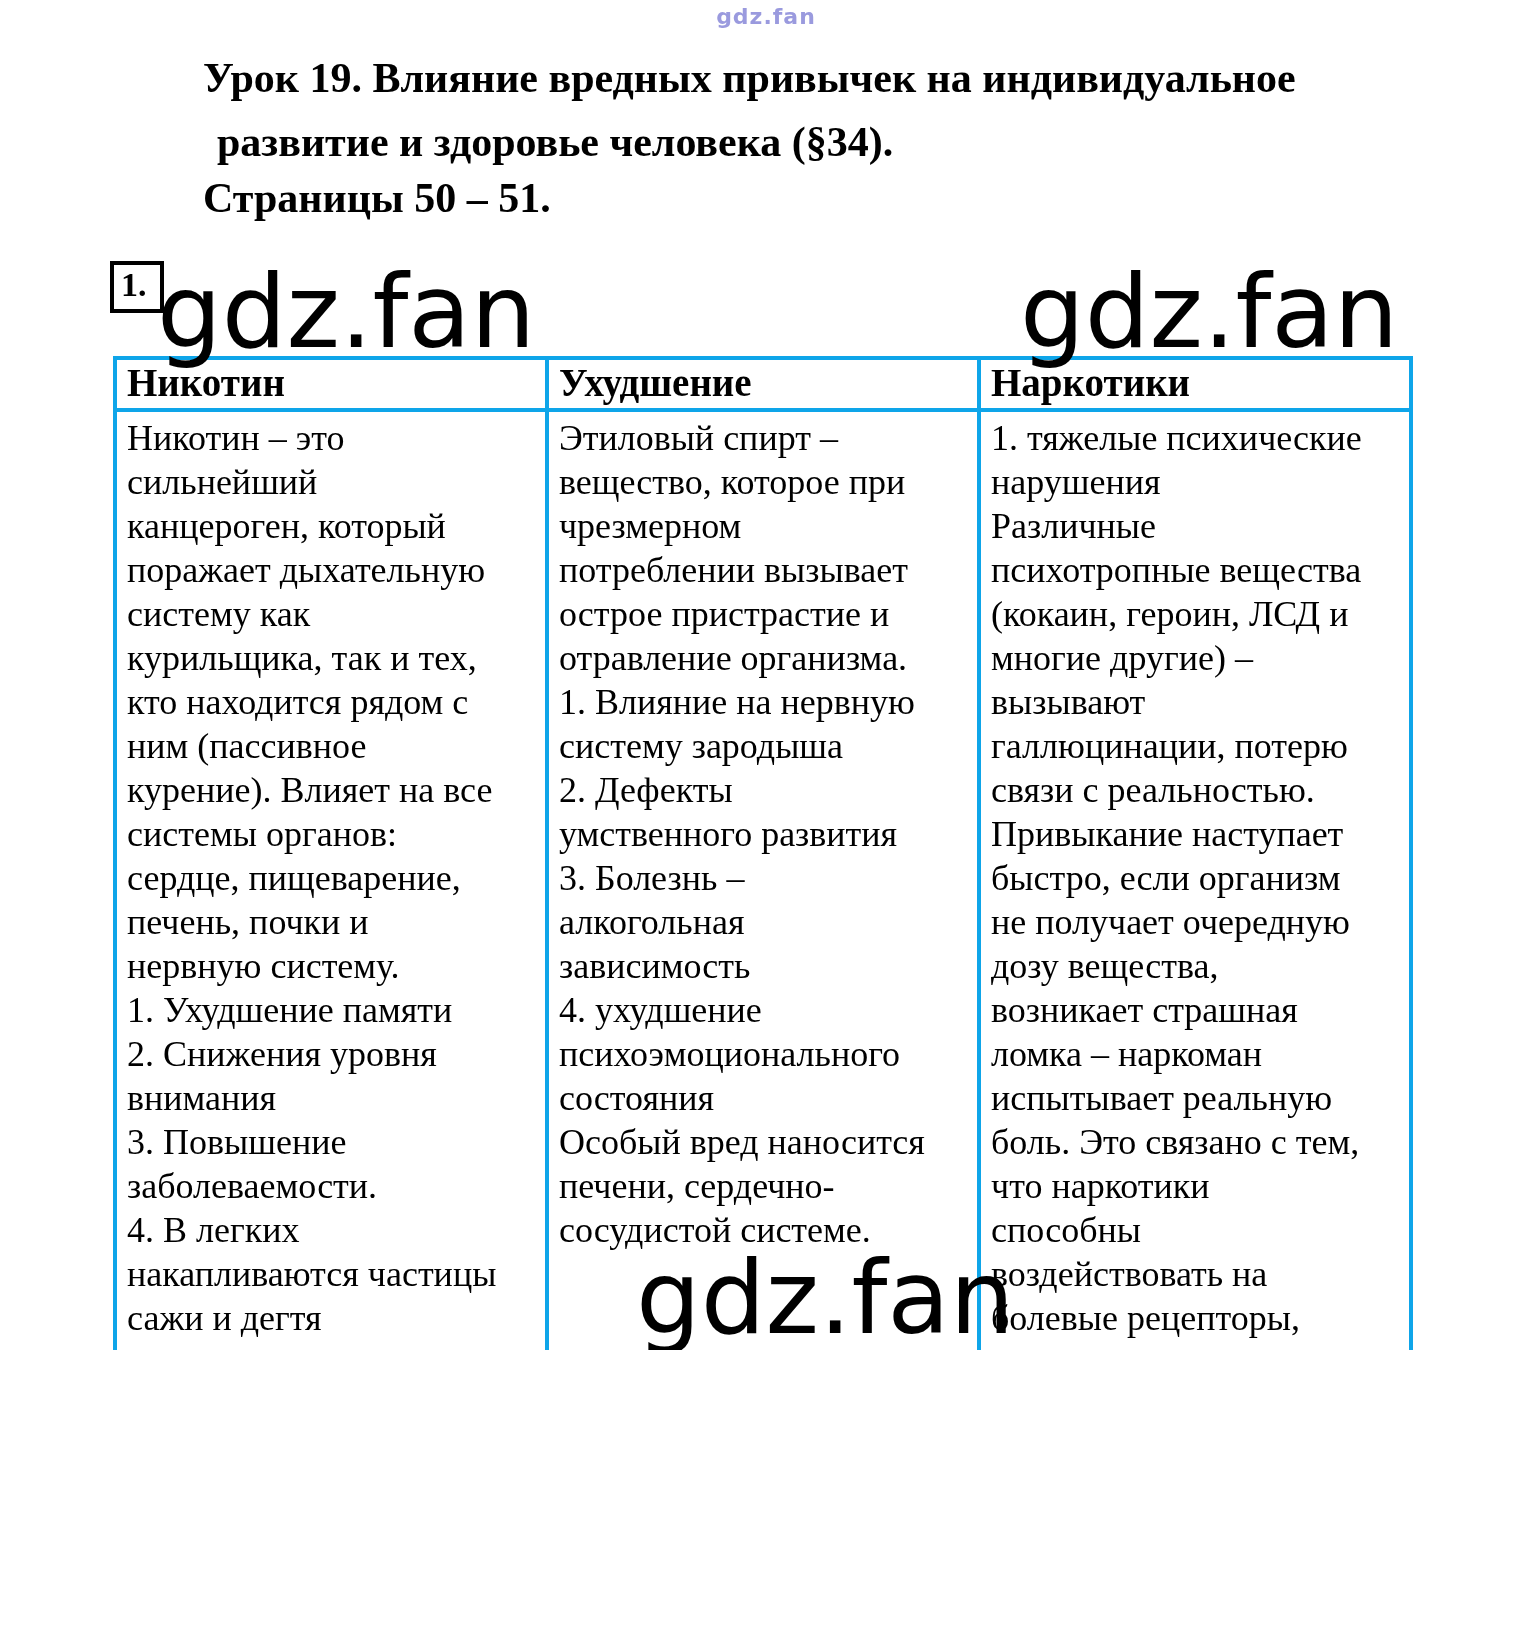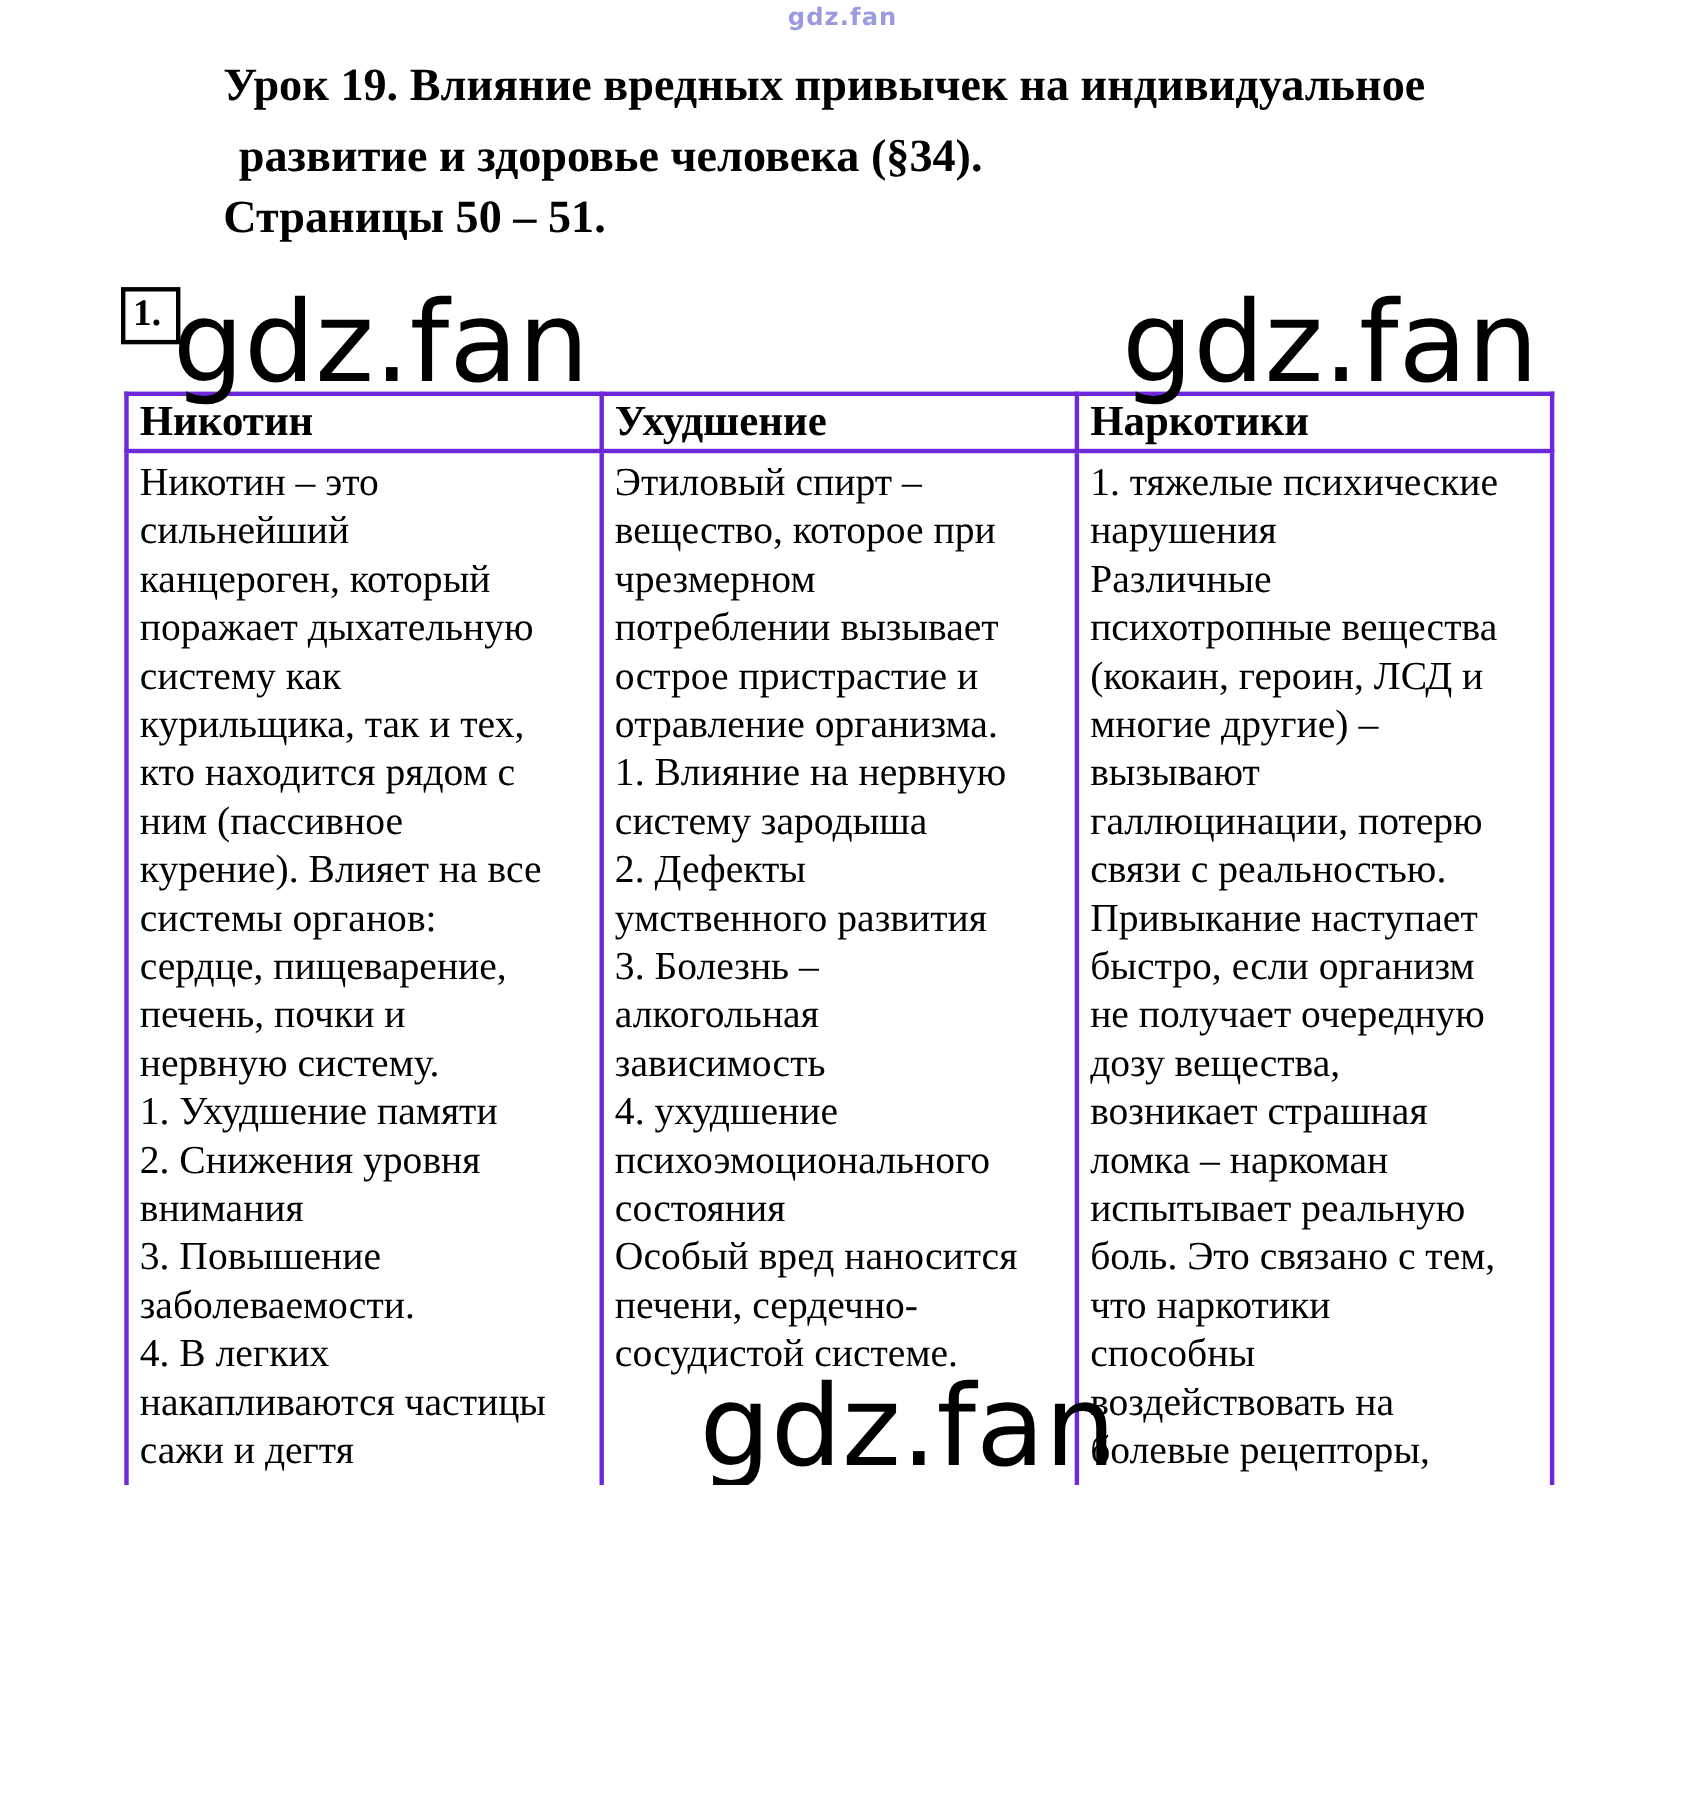--- a/index.html
+++ b/index.html
@@ -65,21 +65,21 @@
   table.grid {
     position: absolute;
     left: 113px;
     top: 356px;
     width: 1300px;
     height: 1212px;
     border-collapse: collapse;
     table-layout: fixed;
   }
   table.grid th, table.grid td {
-    border: 4px solid #6d28d9;
+    border: 4px solid #0ea5e9;
     text-align: left;
     vertical-align: top;
     overflow: hidden;
   }
   table.grid th {
     font-size: 39px;
     line-height: 44px;
     font-weight: bold;
     height: 46px;
     padding: 0 8px 2px 10px;

